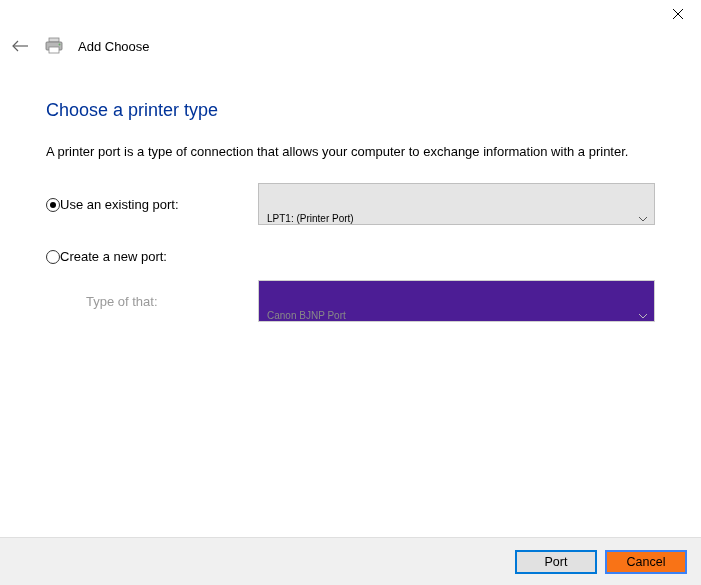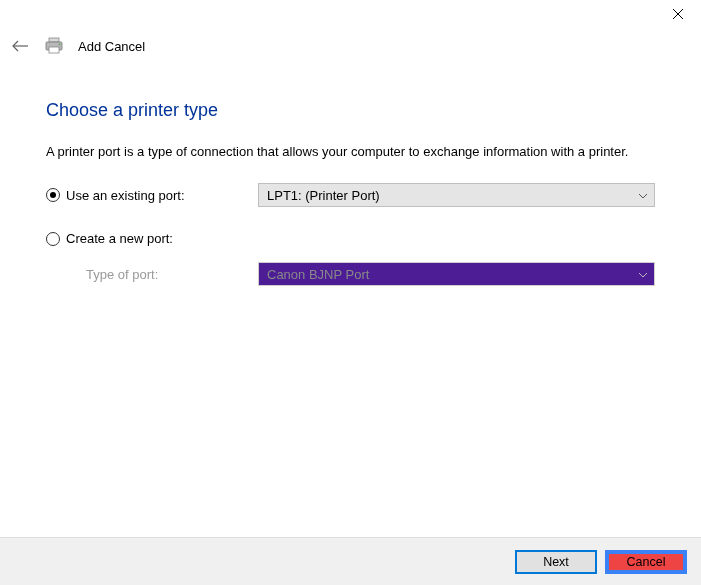--- a/index.html
+++ b/index.html
@@ -66,49 +66,48 @@
     margin: 0 0 22px 0;
   }
   .option-row {
     display: flex;
     align-items: center;
     margin-bottom: 18px;
   }
   .radio-group {
     width: 212px;
     display: flex;
-    align-items: center;
-    gap: 6px;
+    align-items: flex-end;
   }
   .radio {
     width: 14px; height: 14px;
     border: 1px solid #333;
     border-radius: 50%;
     display: flex; align-items: center; justify-content: center;
     flex-shrink: 0;
   }
   .radio.selected::after {
     content: "";
     width: 6px; height: 6px;
     background: #000;
     border-radius: 50%;
   }
   .radio-label {
     font-size: 13px;
   }
   .select-box {
     flex: 1;
-    height: 24px;
+    height: 42px;
     background: #e5e5e5;
     border: 1px solid #bfbfbf;
     display: flex;
-    align-items: center;
+    align-items: flex-end;
     justify-content: space-between;
     padding: 0 6px 0 8px;
-    font-size: 13px;
+    font-size: 10px;
     color: #000;
   }
   .select-box.disabled {
     color: #888;
     background: #4c1d95;
     border-color: #cfcfcf;
   }
   .chevron {
     font-size: 10px;
     color: #555;
@@ -134,22 +133,22 @@
     justify-content: flex-end;
     padding-right: 14px;
     gap: 8px;
   }
   .btn {
     min-width: 82px;
     height: 24px;
     font-size: 12.5px;
     font-family: inherit;
     display: flex; align-items: center; justify-content: center;
-    background: #ef4444;
-    border: 4px solid #3b82f6;
+    background: #f97316;
+    border: 2px solid #3b82f6;
     cursor: default;
   }
   .btn.primary {
     border: 2px solid #0078d7;
     background: #e1e1e1;
   }
 </style>
 </head>
 <body>
 
@@ -174,21 +173,21 @@
       </svg>
     </div>
     <div class="printer-icon">
       <svg width="20" height="18" viewBox="0 0 20 18">
         <rect x="5" y="1" width="10" height="4" fill="#d9d9d9" stroke="#888" stroke-width="0.8"></rect>
         <rect x="2" y="5" width="16" height="8" rx="1" fill="#b8b8b8" stroke="#777" stroke-width="0.8"></rect>
         <rect x="5" y="10" width="10" height="6" fill="#fff" stroke="#888" stroke-width="0.8"></rect>
         <circle cx="15.5" cy="7.5" r="0.9" fill="#6a6"></circle>
       </svg>
     </div>
-    <div class="wizard-title">Add Cancel</div>
+    <div class="wizard-title">Add Choose</div>
   </div>
 
   <div class="content">
     <h1 class="heading">Choose a printer type</h1>
     <p class="description">A printer port is a type of connection that allows your computer to exchange information with a printer.</p>
 
     <div class="option-row">
       <div class="radio-group">
         <span class="radio selected"></span>
         <span class="radio-label">Use an existing port:</span>
@@ -204,34 +203,34 @@
     </div>
 
     <div class="option-row" style="margin-top:24px;margin-bottom:16px">
       <div class="radio-group">
         <span class="radio"></span>
         <span class="radio-label">Create a new port:</span>
       </div>
     </div>
 
     <div class="sub-label-row">
-      <div class="sub-label">Type of port:</div>
+      <div class="sub-label">Type of that:</div>
       <div class="select-box disabled">
         <span>Canon BJNP Port</span>
         <span class="chevron">
           <svg width="10" height="6" viewBox="0 0 10 6">
               <polyline points="1,1 5,5 9,1" fill="none" stroke="#bbb" stroke-width="1"></polyline>
             </svg>
         </span>
       </div>
     </div>
   </div>
 
   <div class="footer">
     <div class="btn primary">
-      <span>Next</span>
+      <span>Port</span>
     </div>
     <div class="btn">
       <span>Cancel</span>
     </div>
   </div>
 
 </div>
 
 </body></html>

